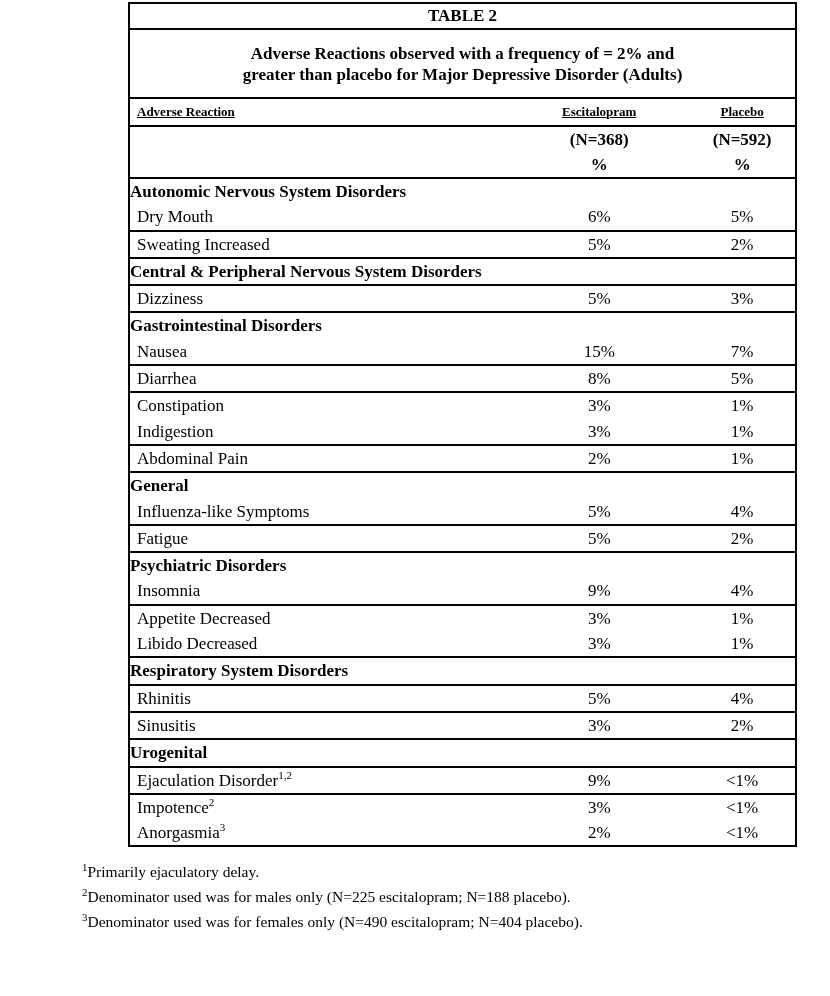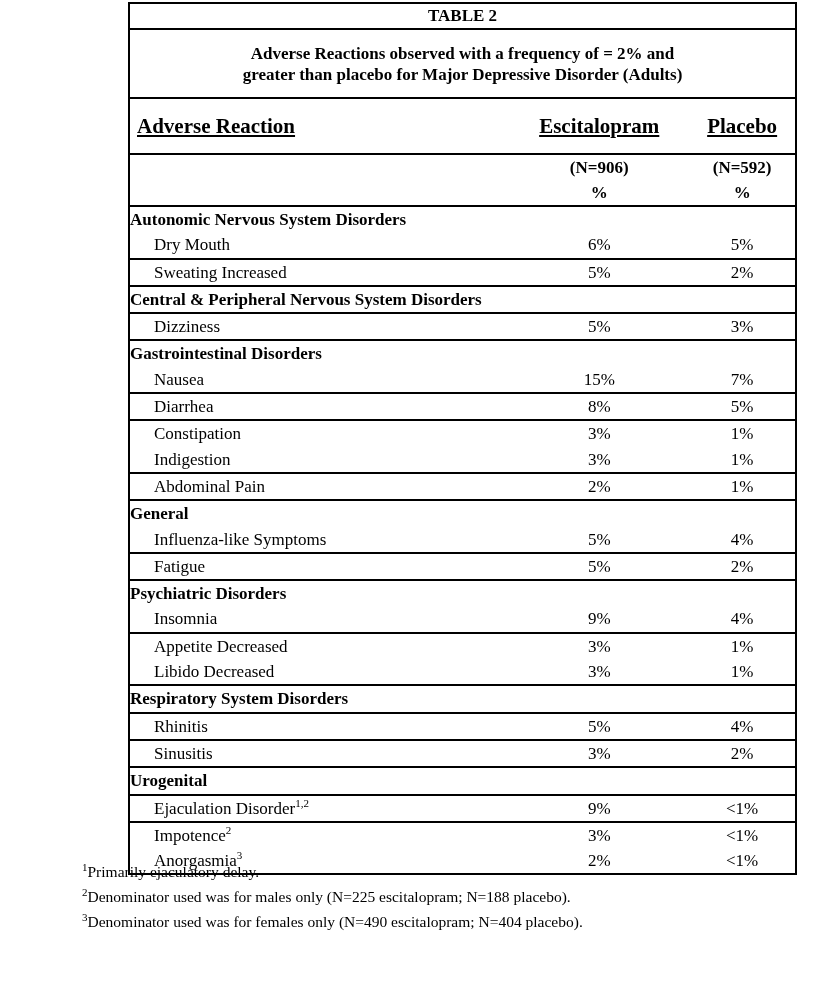--- a/index.html
+++ b/index.html
@@ -46,22 +46,22 @@
     text-align: center;
     font-weight: bold;
     font-size: 17px;
     line-height: 21px;
     padding: 12px;
     border-bottom: 2px solid #000000;
   }
   tr.trow-cols th {
     height: 26px;
     font-weight: bold;
-    font-size: 21px;
-    padding: 14px;
+    font-size: 13px;
+    padding: 0;
     border-bottom: 2px solid #000000;
     vertical-align: middle;
   }
   tr.trow-cols th.left {
     text-align: left;
     padding-left: 7px;
   }
   tr.trow-cols th.center { text-align: center; }
   tr.trow-cols .und { text-decoration: underline; }
   tr.trow-n td {
@@ -75,21 +75,21 @@
     border-bottom: 2px solid #000000;
   }
 
   
   tbody td {
     font-size: 17px;
     line-height: 25.3px;
     padding: 0;
     vertical-align: middle;
   }
-  tbody td.label { padding-left: 24px; margin-top: 44px; }
+  tbody td.label { padding-left: 7px; margin-top: 44px; }
   tbody td.section {
     padding-left: 0;
     font-weight: bold;
   }
   tbody td.val { text-align: center; }
   tbody tr.block-start td { border-top: 2px solid #000000; }
 
   sup {
     font-size: 11px;
     line-height: 0;
@@ -127,21 +127,21 @@
           </td>
         </tr>
         <tr class="trow-cols">
           <th class="left"><span class="und">Adverse Reaction</span></th>
           <th class="center"><span class="und">Escitalopram</span></th>
           <th class="center"><span class="und">Placebo</span></th>
         </tr>
         <tr class="trow-n">
           <td></td>
           <td>
-            <div>(N=906)</div>
+            <div>(N=368)</div>
             <div>%</div>
           </td>
           <td>
             <div>(N=592)</div>
             <div>%</div>
           </td>
         </tr>
       </thead>
       <tbody>
           <tr class="block-start">

